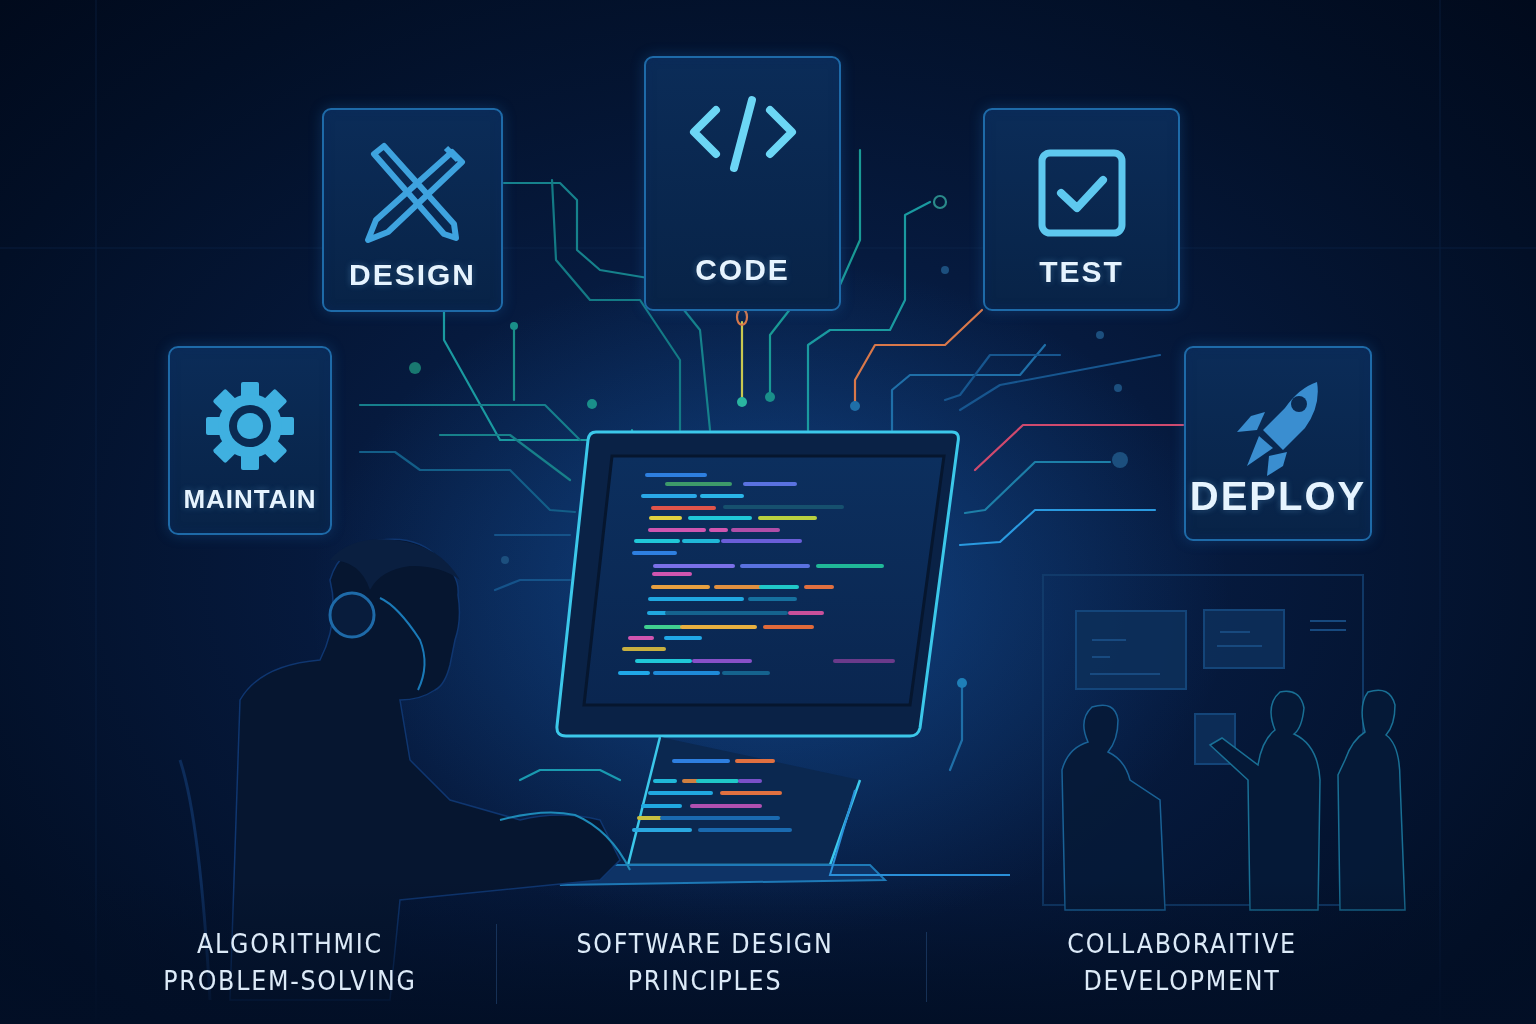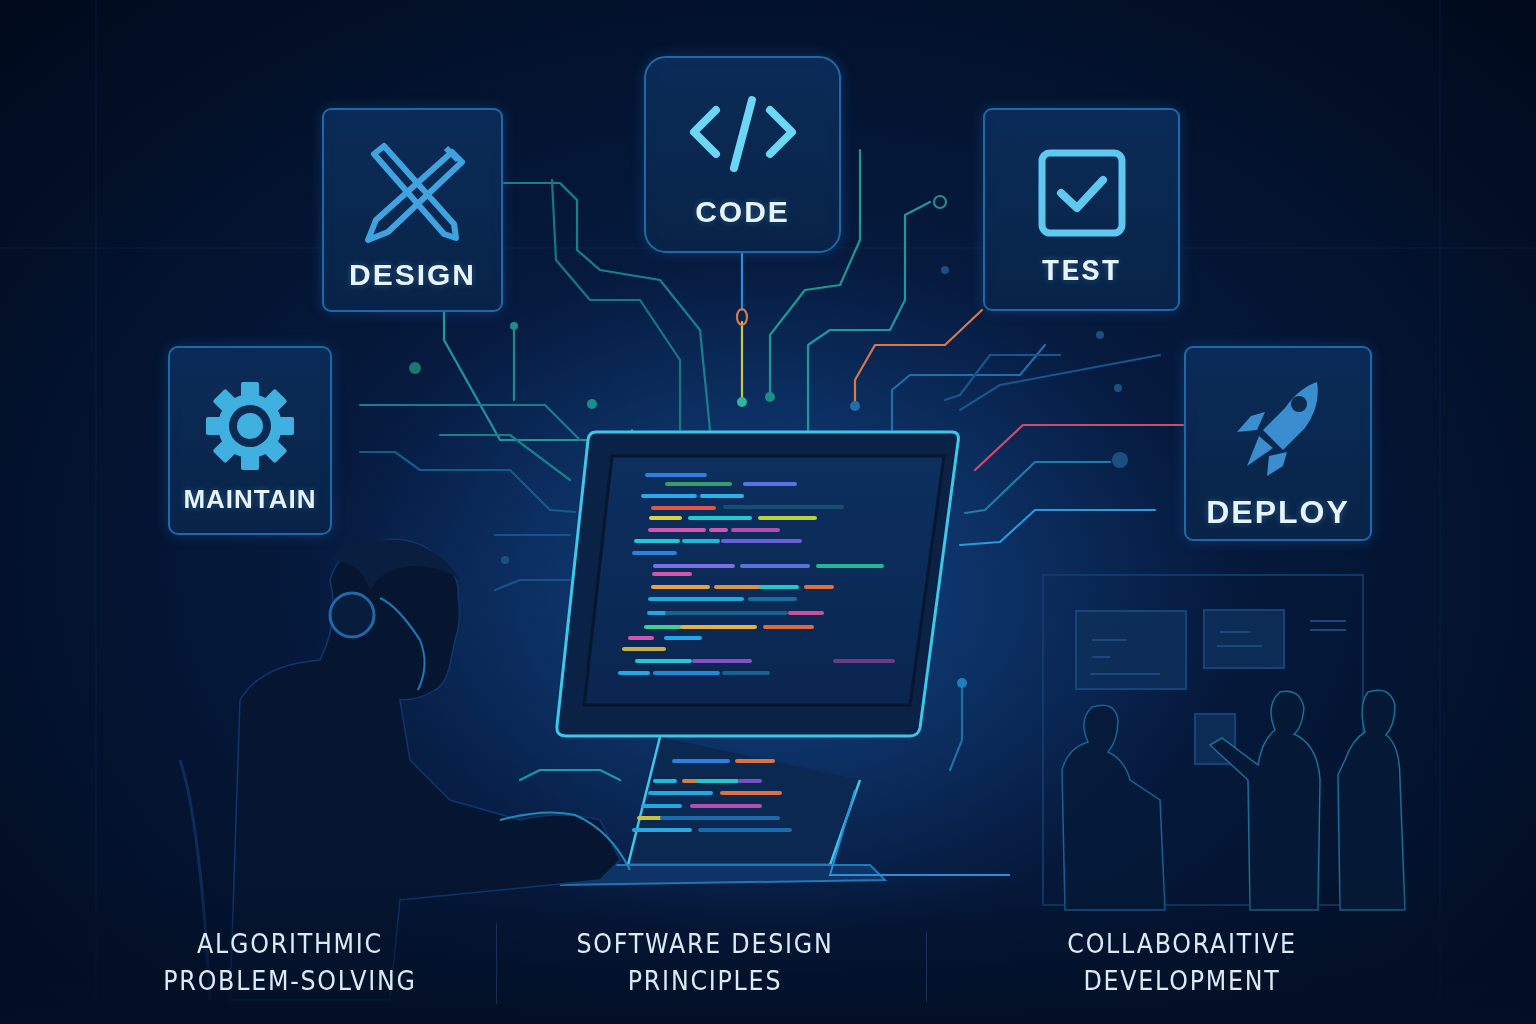--- a/index.html
+++ b/index.html
@@ -208,21 +208,21 @@
       <path d="M330 560 Q350 535 395 540 Q440 545 460 580 Q440 565 410 566 Q380 570 370 590 Q360 560 330 560 Z" fill="#0a1f40"></path>
       <circle cx="352" cy="615" r="22" fill="#081c3c" stroke="#1e6aa8" stroke-width="3"></circle>
       <path d="M380 598 Q398 606 420 640 Q430 665 418 690" fill="none" stroke="#1a7ab8" stroke-width="2"></path>
       <path d="M500 820 Q545 808 575 815 Q610 830 630 870" fill="none" stroke="#1e8ab8" stroke-width="2"></path>
       <path d="M180 760 Q200 820 210 1000" fill="none" stroke="#0d2c5a" stroke-width="3"></path>
     </g>
 
     <rect x="0" y="880" width="1536" height="144" fill="url(#fadeBottom)"></rect>
   </svg>
 
-  <div class="card" style="left:644px;top:56px;width:197px;height:197px;border-radius:22px;">
+  <div class="card" style="left:644px;top:56px;width:197px;height:255px;">
     <svg class="icon" style="top:36px" width="110" height="80" viewBox="0 0 110 80">
       <g fill="none" stroke="#6cd6f5" stroke-width="8" stroke-linecap="round" stroke-linejoin="round">
         <polyline points="28,16 6,38 28,60"></polyline>
         <polyline points="82,16 104,38 82,60"></polyline>
         <line x1="64" y1="6" x2="46" y2="74"></line>
       </g>
     </svg>
     <div class="label" style="bottom:22px;font-size:30px;">CODE</div>
   </div>
 
@@ -230,21 +230,21 @@
     <svg class="icon" style="top:30px" width="110" height="110" viewBox="0 0 110 110">
       <g fill="none" stroke="#3ea3df" stroke-width="6" stroke-linejoin="round">
         <path d="M16 14 L26 6 L96 84 L98 98 L86 94 Z"></path>
         <path d="M94 12 L104 22 L30 92 L10 100 L18 80 Z"></path>
         <line x1="88" y1="8" x2="100" y2="20"></line>
       </g>
     </svg>
     <div class="label" style="bottom:18px;font-size:30px;">DESIGN</div>
   </div>
 
-  <div class="card" style="left:983px;top:108px;width:197px;height:203px;font-family:Liberation Mono, monospace;">
+  <div class="card" style="left:983px;top:108px;width:197px;height:203px;">
     <svg class="icon" style="top:38px" width="90" height="90" viewBox="0 0 90 90">
       <rect x="5" y="5" width="80" height="80" rx="8" fill="none" stroke="#5ec8ef" stroke-width="7"></rect>
       <polyline points="24,45 40,60 66,32" fill="none" stroke="#5ec8ef" stroke-width="8" stroke-linecap="round" stroke-linejoin="round"></polyline>
     </svg>
     <div class="label" style="bottom:20px;font-size:30px;">TEST</div>
   </div>
 
   <div class="card" style="left:168px;top:346px;width:164px;height:189px;border-radius:10px;">
     <svg class="icon" style="top:30px" width="96" height="96" viewBox="0 0 96 96">
       <g transform="translate(48,48)" fill="#3fb0e0">
@@ -269,21 +269,21 @@
   <div class="card" style="left:1184px;top:346px;width:188px;height:195px;">
     <svg class="icon" style="top:28px" width="90" height="100" viewBox="0 0 90 100">
       <g fill="#3a8ed0">
         <path d="M84 6 Q88 30 72 52 L50 74 L30 54 L52 32 Q66 12 84 6 Z"></path>
         <path d="M32 36 L18 40 L4 56 L24 54 Z"></path>
         <path d="M54 76 L50 90 L34 100 L36 80 Z"></path>
         <path d="M26 60 L40 72 L14 90 Z"></path>
       </g>
       <circle cx="66" cy="28" r="8" fill="#0a2a52"></circle>
     </svg>
-    <div class="label" style="bottom:8px;font-size:32px;">DEPLOY</div>
+    <div class="label" style="bottom:20px;font-size:40px;">DEPLOY</div>
   </div>
 
   <div class="caption" style="left:120px;top:925px;width:340px;">
     <div>ALGORITHMIC</div>
     <div>PROBLEM-SOLVING</div>
   </div>
   <div class="divider" style="left:496px;top:924px;height:80px;"></div>
   <div class="caption" style="left:535px;top:925px;width:340px;">
     <div>SOFTWARE DESIGN</div>
     <div>PRINCIPLES</div>

